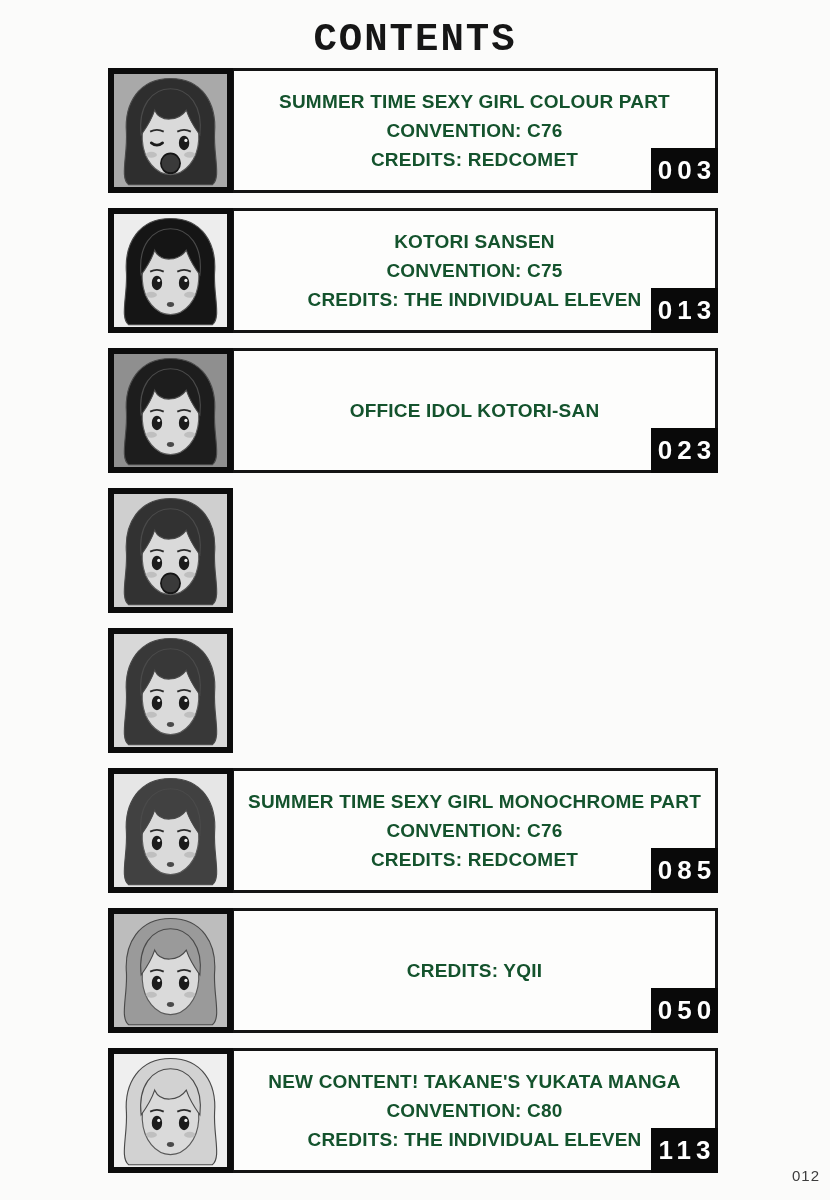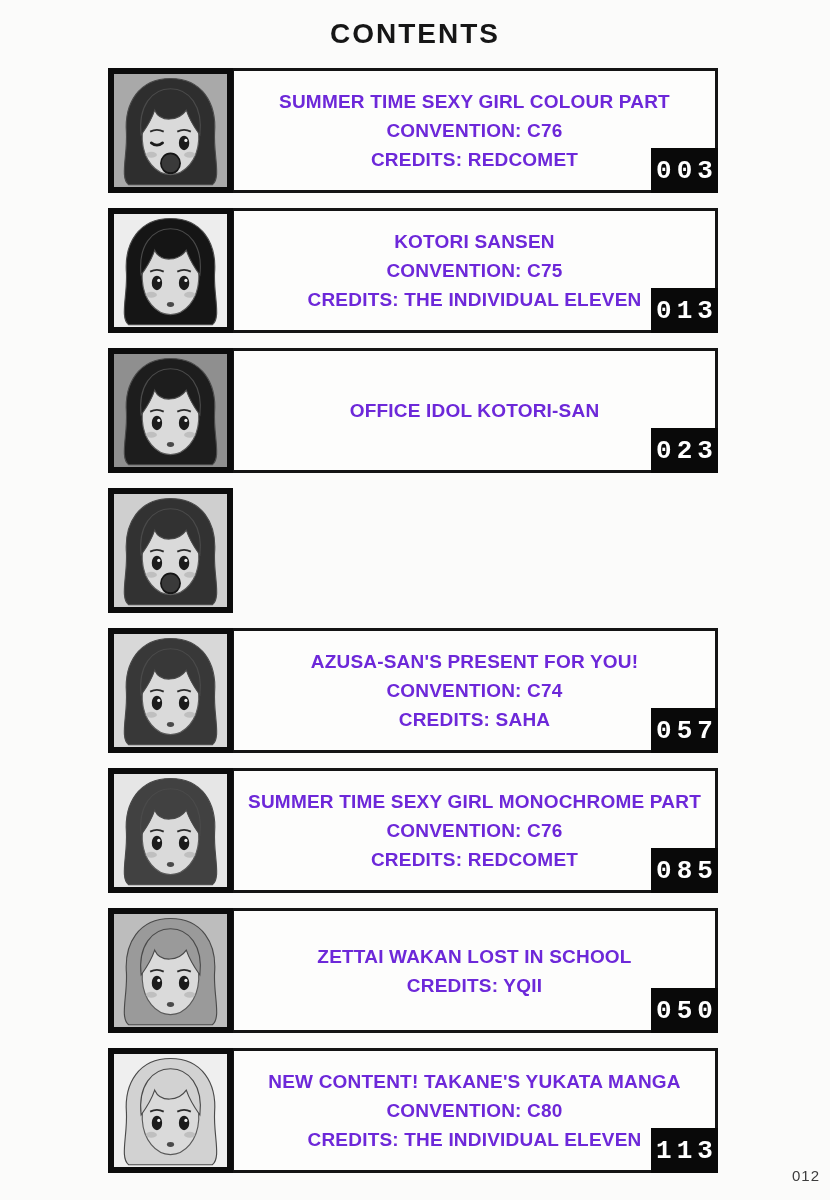--- a/index.html
+++ b/index.html
@@ -3,22 +3,22 @@
 <meta charset="utf-8">
 <style>
   html,body{margin:0;padding:0;background:#e9e9e9;}
   .page{
     width:830px;height:1200px;position:relative;margin:0 auto;
     background:#fbfbfa;overflow:hidden;
     font-family:"Liberation Sans",sans-serif;color:#111;
   }
   .page-title{
     position:absolute;top:18px;left:0;width:100%;
-    text-align:center;font-family:Liberation Sans, sans-serif;
-    font-weight:bold;font-size:28px;letter-spacing:2px;color:#161616;
+    text-align:center;font-family:Liberation Mono, monospace;
+    font-weight:bold;font-size:39px;letter-spacing:2px;color:#161616;
   }
   .entries{position:absolute;top:68px;left:108px;width:610px;}
   .entry{height:125px;margin-bottom:15px;display:flex;position:relative;}
   .thumb{
     width:125px;height:125px;flex:none;box-sizing:border-box;
     border:6px solid #0c0c0c;background:#dcdcdc;z-index:2;
     filter:grayscale(1);
   }
   .face{width:100%;height:100%;display:block;}
   .tbg{fill:var(--bg,#e3e3e3);}
@@ -32,27 +32,27 @@
   .mouth-small{fill:#4a4a4a;}
   .wink-line{stroke:#1b1b1b;stroke-width:2.4;fill:none;stroke-linecap:round;}
   .panel{
     flex:1;margin-left:-2px;box-sizing:border-box;
     border:3px solid #141414;background:#fdfdfc;
     display:flex;flex-direction:column;justify-content:center;align-items:center;
     position:relative;z-index:1;
   }
   .line{
     font-weight:bold;font-size:19px;line-height:29px;letter-spacing:.2px;
-    color:#6d28d9;white-space:nowrap;text-align:center;
+    color:#14532d;white-space:nowrap;text-align:center;
   }
   .plate{
     position:absolute;right:-3px;bottom:-3px;width:67px;height:45px;
     background:#090909;color:#fff;
     display:flex;align-items:center;justify-content:center;
-    font-family:Liberation Mono, monospace;font-weight:bold;
+    font-family:Liberation Sans, sans-serif;font-weight:bold;
     font-size:26px;letter-spacing:5px;padding-left:5px;box-sizing:border-box;
   }
   .folio{
     position:absolute;right:10px;bottom:16px;
     font-size:15px;letter-spacing:1px;color:#3c3c3c;margin-top:41px;
   }
 </style>
 </head>
 <body>
 
@@ -195,26 +195,20 @@
         <g>
           <ellipse class="eye" cx="62" cy="61" rx="4.6" ry="6.4"></ellipse>
           <circle class="glint" cx="63.6" cy="58.8" r="1.4"></circle>
         </g>
         <ellipse class="blush" cx="33" cy="71.5" rx="5" ry="2.6"></ellipse>
         <ellipse class="blush" cx="67" cy="71.5" rx="5" ry="2.6"></ellipse>
 
         <ellipse class="mouth-small" cx="50" cy="80" rx="3.2" ry="2.2"></ellipse>
       </svg>
     </div>
-    <div class="panel">
-      <div class="line">AZUSA-SAN'S PRESENT FOR YOU!</div>
-      <div class="line">CONVENTION: C74</div>
-      <div class="line">CREDITS: SAHA</div>
-      <div class="plate">057</div>
-    </div>
   </div>
 
   <div class="entry">
     <div class="thumb">
       <svg class="face" viewBox="0 0 100 100" preserveAspectRatio="xMidYMid slice" aria-hidden="true" aria-label="girl with long dark hair, finger to mouth" style="--hair: #414141; --bg: #e6e6e6;">
         <rect class="tbg" x="0" y="0" width="100" height="100"></rect>
         <path class="hair" d="M50 4 C 22 4 9 26 11 52 C 12 72 5 92 13 98 L 87 98 C 95 92 88 72 89 52 C 91 26 78 4 50 4 Z"></path>
         <path class="skin" d="M50 26 C 67 26 76 40 75 58 C 74 76 63 89 50 89 C 37 89 26 76 25 58 C 24 40 33 26 50 26 Z"></path>
         <path class="hair" d="M24 54 C 21 28 34 13 50 13 C 66 13 79 28 76 54 C 71 47 67 41 64 32 C 57 42 41 43 36 32 C 33 41 29 47 24 54 Z"></path>
         <path class="brow" d="M32 51 Q 38 48 44 51"></path>
@@ -260,21 +254,20 @@
           <ellipse class="eye" cx="62" cy="61" rx="4.6" ry="6.4"></ellipse>
           <circle class="glint" cx="63.6" cy="58.8" r="1.4"></circle>
         </g>
         <ellipse class="blush" cx="33" cy="71.5" rx="5" ry="2.6"></ellipse>
         <ellipse class="blush" cx="67" cy="71.5" rx="5" ry="2.6"></ellipse>
 
         <ellipse class="mouth-small" cx="50" cy="80" rx="3.2" ry="2.2"></ellipse>
       </svg>
     </div>
     <div class="panel">
-      <div class="line">ZETTAI WAKAN LOST IN SCHOOL</div>
       <div class="line">CREDITS: YQII</div>
       <div class="plate">050</div>
     </div>
   </div>
 
   <div class="entry">
     <div class="thumb">
       <svg class="face" viewBox="0 0 100 100" preserveAspectRatio="xMidYMid slice" aria-hidden="true" aria-label="girl with pale long hair and blunt bangs" style="--hair: #d2d2d2; --bg: #efefef;">
         <rect class="tbg" x="0" y="0" width="100" height="100"></rect>
         <path class="hair" d="M50 4 C 22 4 9 26 11 52 C 12 72 5 92 13 98 L 87 98 C 95 92 88 72 89 52 C 91 26 78 4 50 4 Z"></path>

